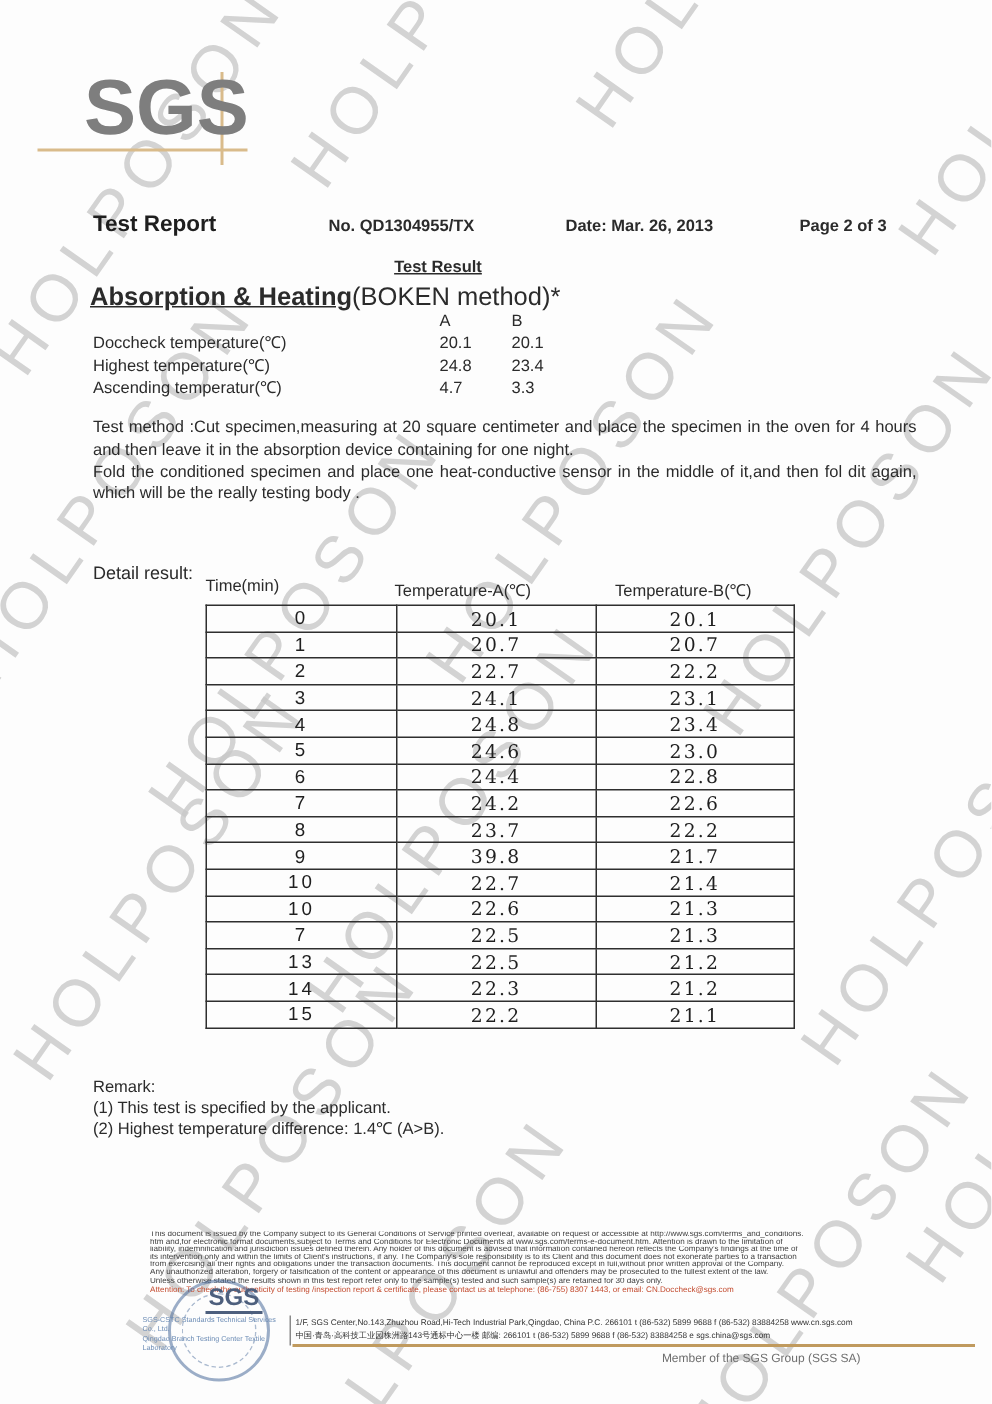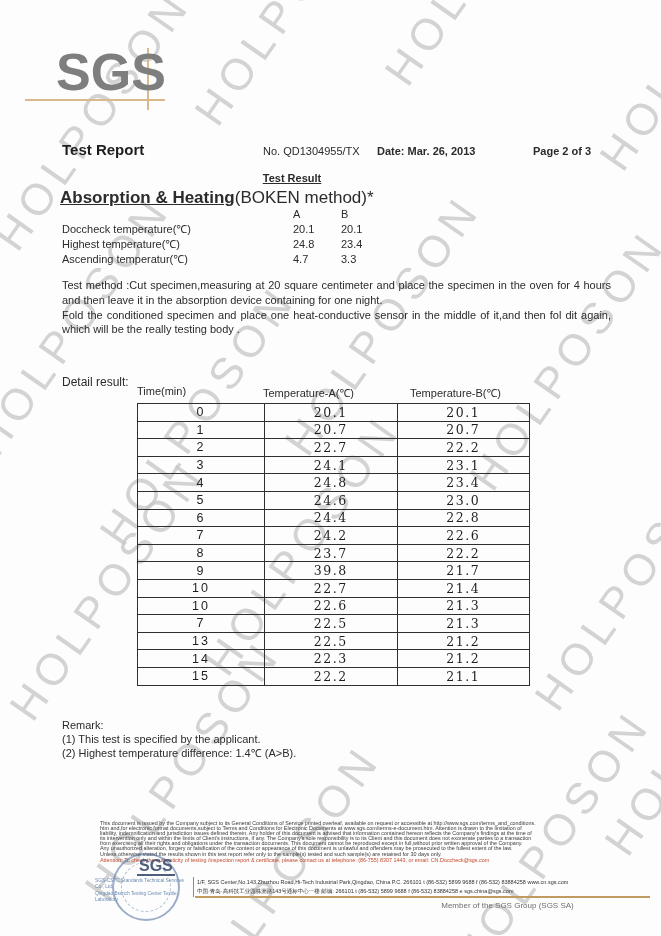--- a/index.html
+++ b/index.html
@@ -15,21 +15,21 @@
     transform:rotate(-55deg);transform-origin:center;
     font-family:"Liberation Sans",sans-serif;
   }
   .content{position:absolute;inset:0;z-index:1;}
   
   .logo-text{position:absolute;left:56px;top:42px;font-size:52px;font-weight:bold;color:#7e7e7e;line-height:60px;}
   .logo-hline{position:absolute;left:25px;top:99px;width:140px;height:2px;background:#d9bb8b;}
   .logo-vline{position:absolute;left:147px;top:48px;width:2px;height:62px;background:#d9bb8b;}
   
   .rpt-title{position:absolute;left:62px;top:141px;font-size:15px;font-weight:bold;color:#1e1e1e;}
-  .rpt-no{position:absolute;left:219px;top:145px;font-size:11px;font-weight:normal;margin-left:44px;}
+  .rpt-no{position:absolute;left:219px;top:145px;font-size:11px;font-weight:bold;}
   .rpt-date{position:absolute;left:377px;top:145px;font-size:11px;font-weight:bold;}
   .rpt-page{position:absolute;left:533px;top:145px;font-size:11px;font-weight:bold;}
   
   .sec-title{position:absolute;left:232px;top:172px;width:120px;text-align:center;
     font-size:11px;font-weight:bold;text-decoration:underline;}
   .test-name-line{position:absolute;left:60px;top:188px;font-size:17px;}
   .test-name{font-weight:bold;text-decoration:underline;}
   #summary{position:absolute;left:62px;top:207px;width:400px;font-size:11px;}
   .sum-row{display:flex;line-height:15px;}
   .sum-label{width:231px;}

